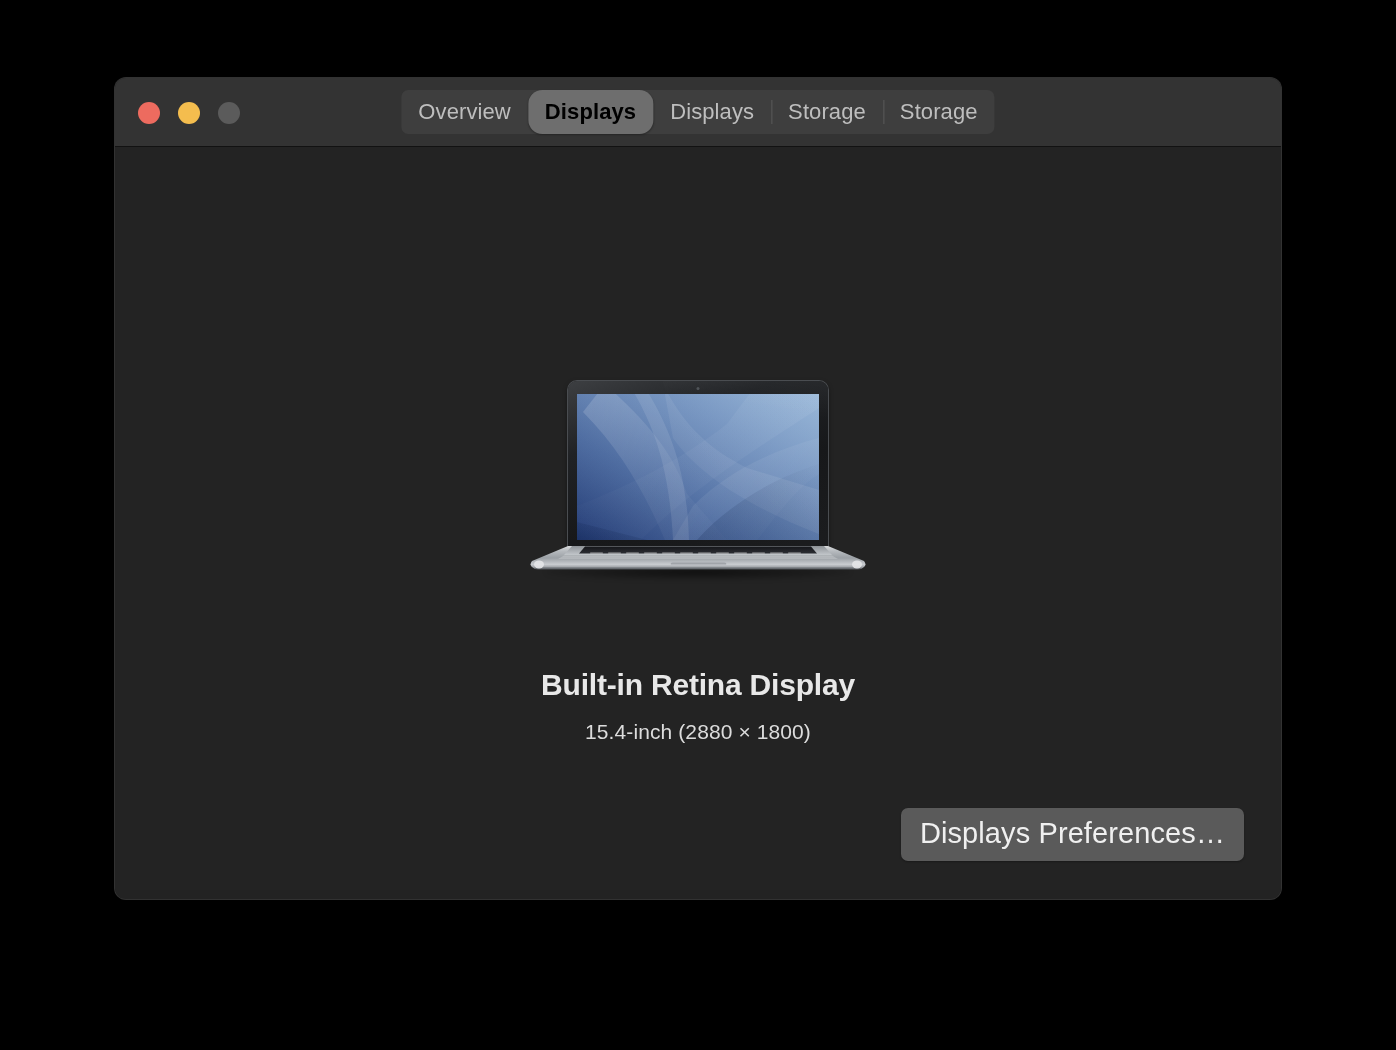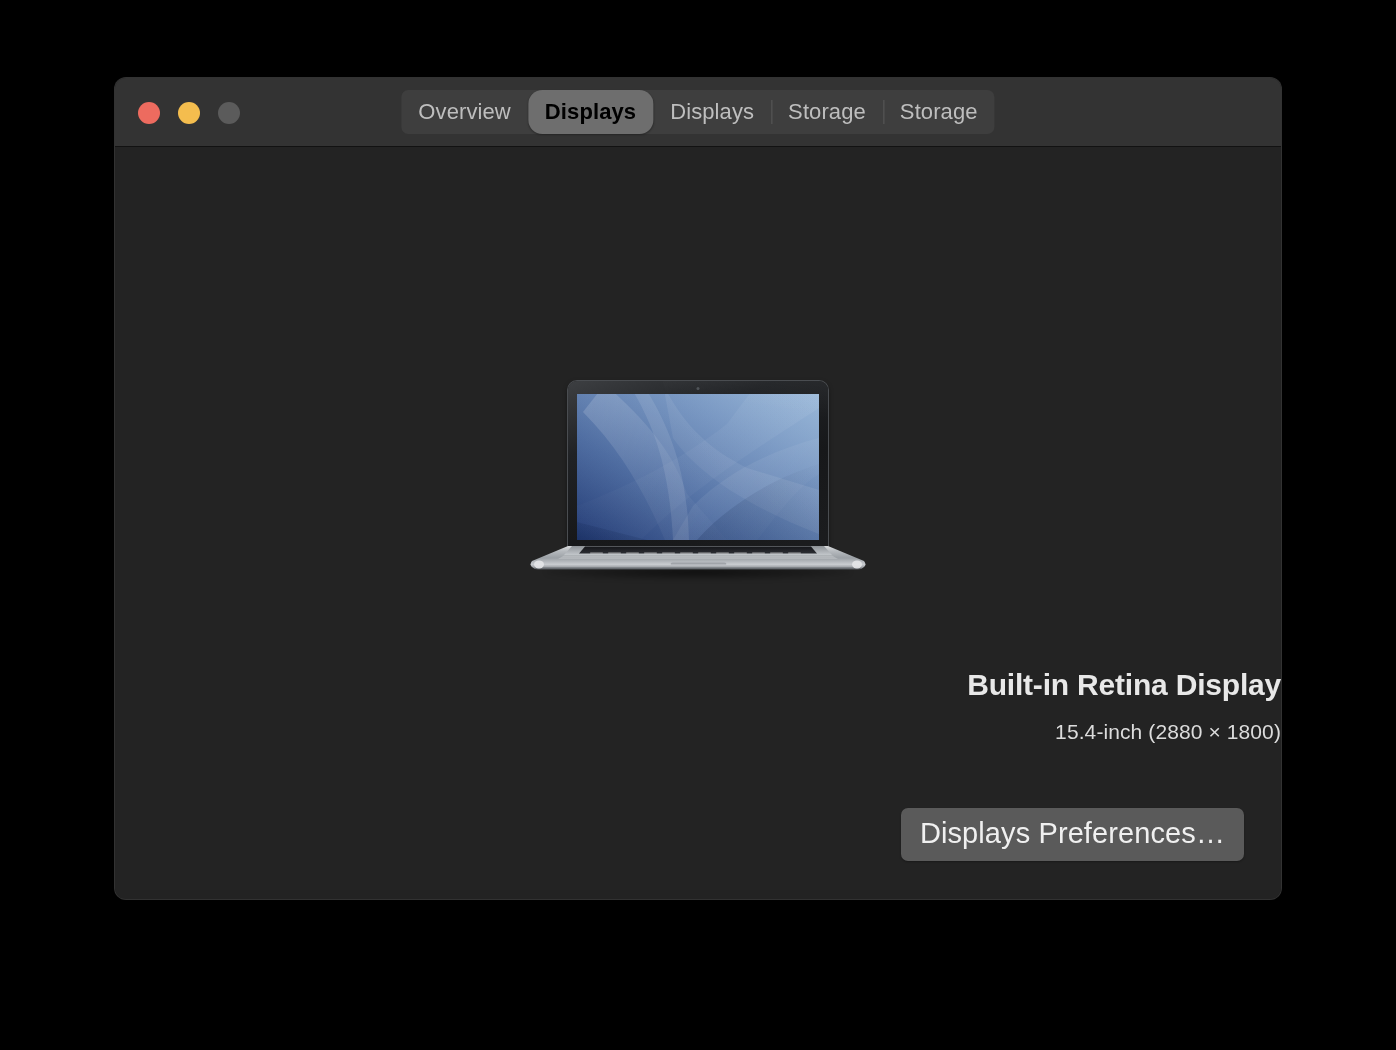--- a/index.html
+++ b/index.html
@@ -203,21 +203,21 @@
     background: radial-gradient(ellipse at 50% 40%, rgba(0,0,0,0.55) 0%, rgba(0,0,0,0.18) 55%, rgba(0,0,0,0) 78%);
     filter: blur(2px);
   }
 
   
   .caption {
     position: absolute;
     left: 0;
     right: 0;
     top: 520px;
-    text-align: right;
+    text-align: center;
   }
   .display-name {
     font-size: 30px;
     font-weight: 700;
     color: #E8E8E8;
     letter-spacing: -0.2px;
     margin: 0;
     line-height: 1.2;
   }
   .display-spec {

